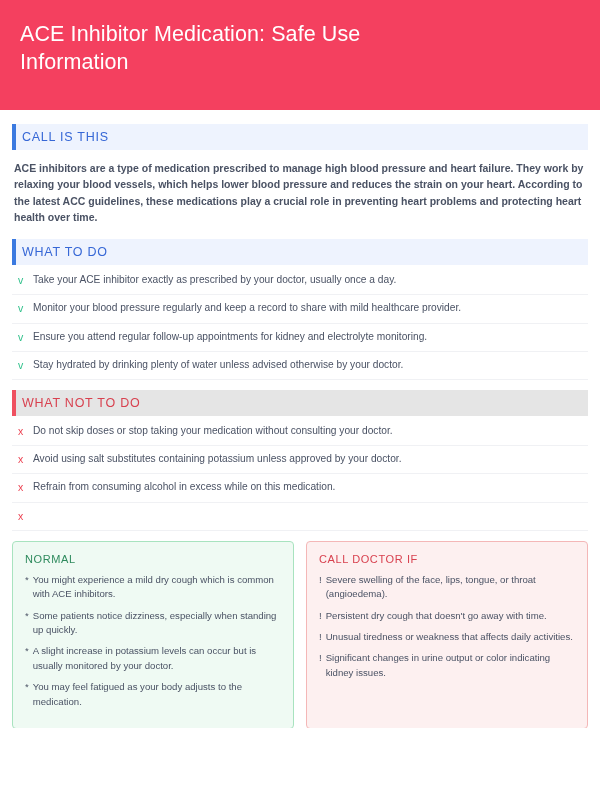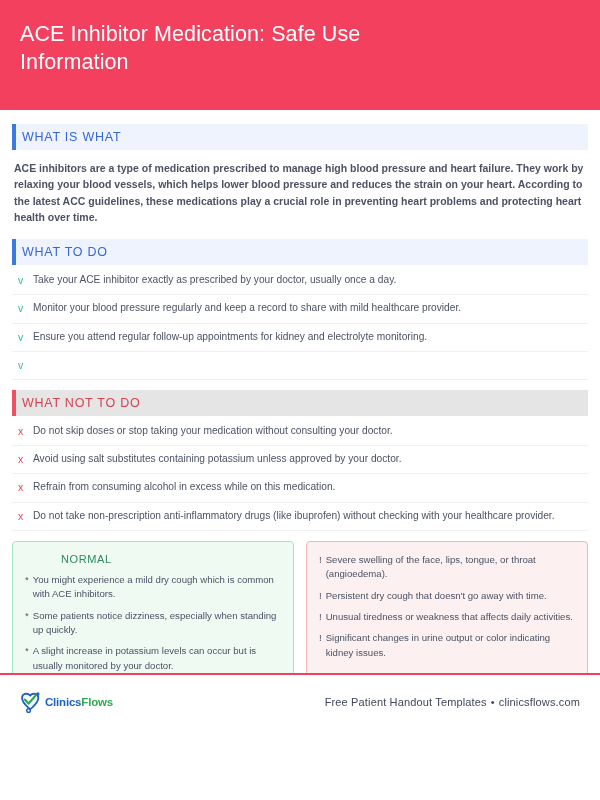--- a/index.html
+++ b/index.html
@@ -134,21 +134,21 @@
     min-height: 148px;
   }
   .box.normal { background: #effaf3; border: 1px solid #a8e3bf; }
   .box.call   { background: #fdf0f0; border: 1px solid #f4b7b7; }
 
   .box-title {
     font-size: 11px;
     letter-spacing: 0.6px;
     margin-bottom: 8px;
   }
-  .box.normal .box-title { color: #2e8a5d; margin-left: 36px; }
+  .box.normal .box-title { color: #2e8a5d; }
   .box.call   .box-title { color: #d8414f; }
 
   .box-item {
     display: flex;
     align-items: flex-start;
     gap: 4px;
     font-size: 9.6px;
     line-height: 1.5;
     color: #4a5264;
     margin-bottom: 7px;
@@ -204,21 +204,21 @@
 
   <div class="header">
     <div class="header-title">ACE Inhibitor Medication: Safe Use Information</div>
   </div>
 
   <div class="content">
 
     <div class="sec-block">
       <div class="sec-head blue">
         <span class="bar"></span>
-        <span>WHAT IS WHAT</span>
+        <span>CALL IS THIS</span>
       </div>
       <div class="intro">ACE inhibitors are a type of medication prescribed to manage high blood pressure and heart failure. They work by relaxing your blood vessels, which helps lower blood pressure and reduces the strain on your heart. According to the latest ACC guidelines, these medications play a crucial role in preventing heart problems and protecting heart health over time.</div>
     </div>
 
     <div class="sec-block">
       <div class="sec-head blue">
         <span class="bar"></span>
         <span>WHAT TO DO</span>
       </div>
       <div id="do-list">
@@ -229,20 +229,21 @@
           <div class="item">
             <span class="mk ok">v</span>
             <span>Monitor your blood pressure regularly and keep a record to share with mild healthcare provider.</span>
           </div>
           <div class="item">
             <span class="mk ok">v</span>
             <span>Ensure you attend regular follow-up appointments for kidney and electrolyte monitoring.</span>
           </div>
           <div class="item">
             <span class="mk ok">v</span>
+            <span>Stay hydrated by drinking plenty of water unless advised otherwise by your doctor.</span>
           </div>
         </div>
     </div>
 
     <div class="sec-block">
       <div class="sec-head red">
         <span class="bar"></span>
         <span>WHAT NOT TO DO</span>
       </div>
       <div id="dont-list">
@@ -253,21 +254,20 @@
           <div class="item">
             <span class="mk no">x</span>
             <span>Avoid using salt substitutes containing potassium unless approved by your doctor.</span>
           </div>
           <div class="item">
             <span class="mk no">x</span>
             <span>Refrain from consuming alcohol in excess while on this medication.</span>
           </div>
           <div class="item">
             <span class="mk no">x</span>
-            <span>Do not take non-prescription anti-inflammatory drugs (like ibuprofen) without checking with your healthcare provider.</span>
           </div>
         </div>
     </div>
 
     <div class="cols">
       <div class="box normal">
         <div class="box-title">NORMAL</div>
         <div id="normal-list">
             <div class="box-item">
               <span class="bmk">*</span>
@@ -281,20 +281,21 @@
               <span class="bmk">*</span>
               <span>A slight increase in potassium levels can occur but is usually monitored by your doctor.</span>
             </div>
             <div class="box-item">
               <span class="bmk">*</span>
               <span>You may feel fatigued as your body adjusts to the medication.</span>
             </div>
           </div>
       </div>
       <div class="box call">
+        <div class="box-title">CALL DOCTOR IF</div>
         <div id="call-list">
             <div class="box-item">
               <span class="bmk">!</span>
               <span>Severe swelling of the face, lips, tongue, or throat (angioedema).</span>
             </div>
             <div class="box-item">
               <span class="bmk">!</span>
               <span>Persistent dry cough that doesn't go away with time.</span>
             </div>
             <div class="box-item">
@@ -309,30 +310,14 @@
       </div>
     </div>
 
     <div class="faq">
       <div class="faq-title">FAQ</div>
 
     </div>
 
   </div>
 
-  <div class="footer">
-    <div class="brand">
-      <svg class="brand-mark" viewBox="0 0 64 64">
-        <path d="M10 22 C10 12, 22 8, 30 16 C38 8, 50 12, 50 22 C50 34, 36 44, 30 50 C24 44, 10 34, 10 22 Z" fill="none" stroke="#1f5fbf" stroke-width="4.5" stroke-linecap="round"></path>
-        <path d="M17 26 L26 36 L45 14" fill="none" stroke="#2eaa4e" stroke-width="5.5" stroke-linecap="round" stroke-linejoin="round"></path>
-        <circle cx="49" cy="12" r="4" fill="#1f5fbf"></circle>
-        <circle cx="26" cy="53" r="4.5" fill="none" stroke="#1f5fbf" stroke-width="3.5"></circle>
-      </svg>
-      <div class="brand-text">
-        <span class="c1">Clinics</span><span class="c2">Flows</span>
-      </div>
-    </div>
-    <div class="footer-note">
-      <span>Free Patient Handout Templates</span><span class="footer-sep">•</span><span>clinicsflows.com</span>
-    </div>
-  </div>
 
 </div>
 
 </body></html>

